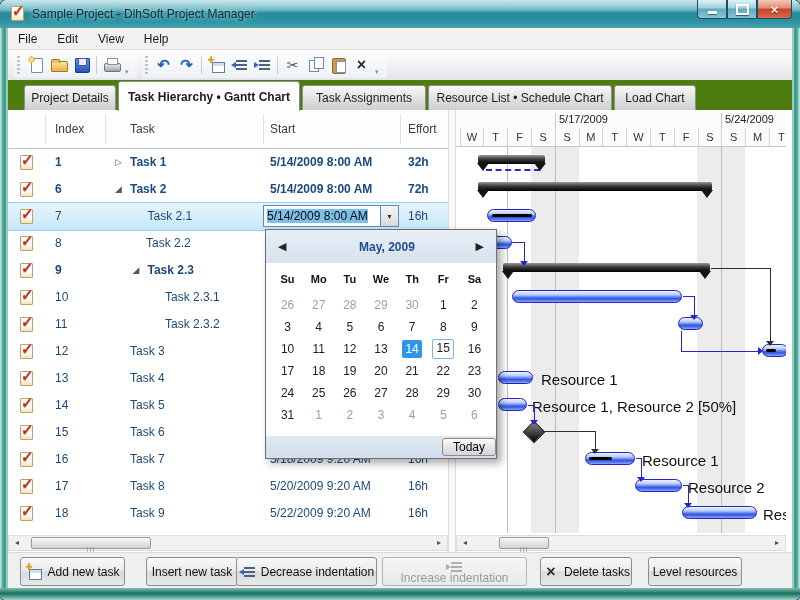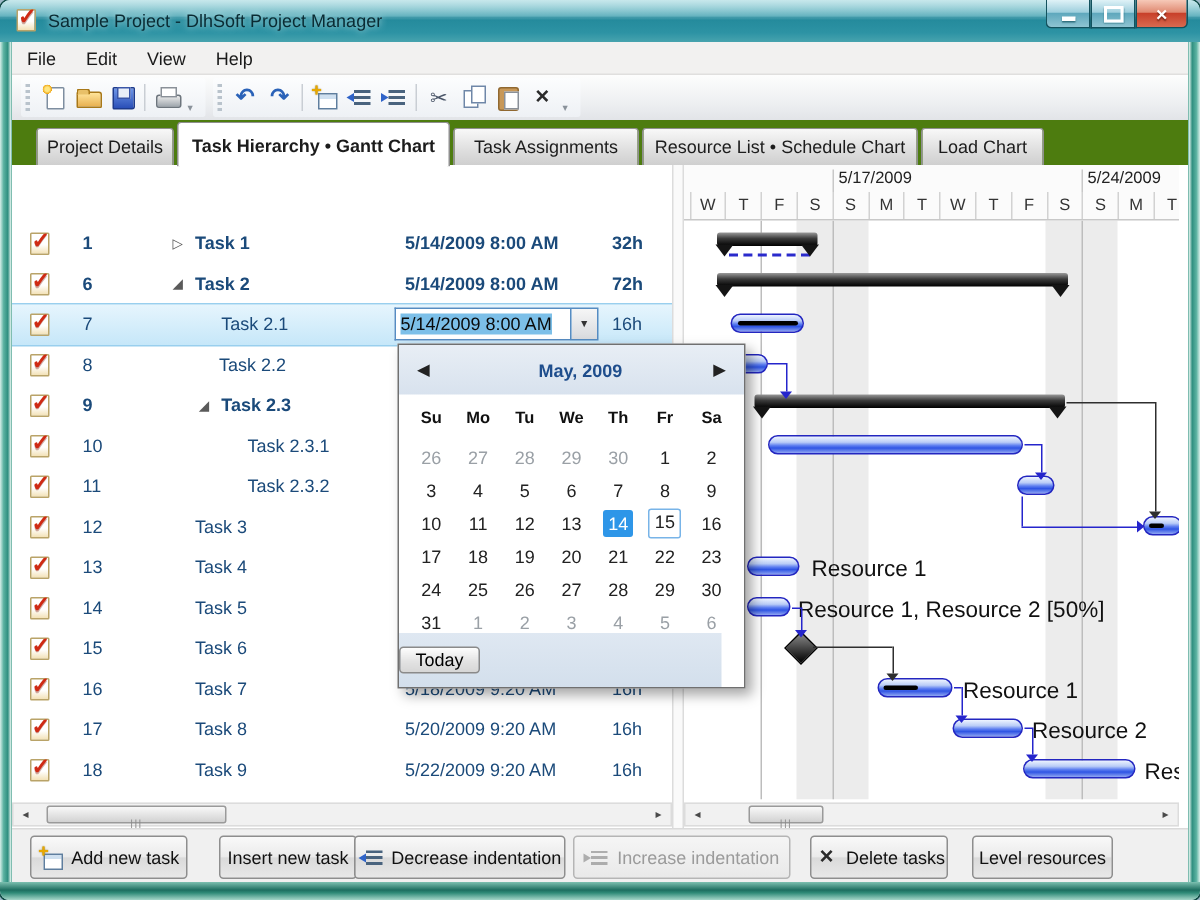--- a/index.html
+++ b/index.html
@@ -111,22 +111,22 @@
   .cal-title{width:100%;text-align:center;font-size:12px;font-weight:bold;color:#1e4d8c;padding-left:12px;}
   .cal-days{position:absolute;left:6px;right:6px;top:38px;height:22px;display:flex;}
   .cal-dh{flex:1;text-align:center;font-size:11px;font-weight:bold;color:#111;line-height:22px;}
   .cal-grid{position:absolute;left:6px;right:6px;top:64px;}
   .cal-week{display:flex;height:22px;}
   .cal-cell{flex:1;display:flex;align-items:center;justify-content:center;font-size:12px;color:#222;}
   .cal-cell span{display:inline-block;min-width:20px;height:18px;line-height:18px;text-align:center;border-radius:2px;}
   .cal-cell.muted{color:#9aa0a6;}
   .cal-cell.selected span{background:#2e96e8;color:#fff;}
   .cal-cell.focused span{border:1px solid #78b4e8;line-height:16px;}
-  .cal-foot{position:absolute;left:0;right:15px;bottom:0;height:36px;background:linear-gradient(180deg,#dfe8f2,#d3dfec);
-    display:flex;align-items:center;justify-content:flex-start;}
+  .cal-foot{position:absolute;left:0;right:0;bottom:0;height:22px;background:linear-gradient(180deg,#dfe8f2,#d3dfec);
+    display:flex;align-items:center;justify-content:flex-end;}
   .cal-today{font-family:"Liberation Sans",sans-serif;font-size:12px;padding:1px 10px;border:1px solid #8a8a8a;border-radius:3px;
     background:linear-gradient(180deg,#fdfdfd,#e3e3e3 55%,#d6d6d6);}
   
   #gantt{position:absolute;left:456px;top:110px;width:330px;height:423px;overflow:hidden;background:#fff;}
   .g-weekrow{position:absolute;left:0;top:0;width:330px;height:18px;background:#fbfbfb;border-bottom:1px solid #c8c8c8;}
   .g-dayrow{position:absolute;left:0;top:18px;width:330px;height:18px;background:#fbfbfb;border-bottom:1px solid #c8c8c8;}
   .g-wlabel{position:absolute;top:3px;font-size:11px;color:#222;border-left:1px solid #c8c8c8;padding-left:3px;height:15px;}
   .g-dcell{position:absolute;top:0;height:18px;border-left:1px solid #d2d2d2;font-size:11px;color:#333;text-align:center;line-height:18px;box-sizing:border-box;}
   .g-band{position:absolute;top:37px;bottom:0;background:#ececec;}
   .g-line{position:absolute;top:37px;bottom:0;width:1px;background:#bdbdbd;}
@@ -146,21 +146,21 @@
   .hscroll{position:absolute;top:535px;height:16px;background:#f1f1f1;border:1px solid #dcdcdc;box-sizing:border-box;}
   .sb-arrow{position:absolute;top:0;width:16px;height:14px;text-align:center;font-size:8px;color:#4a4a4a;line-height:14px;}
   .sb-thumb{position:absolute;top:1px;height:12px;background:linear-gradient(180deg,#f8f8f8,#d2d2d2);
     border:1px solid #9a9a9a;border-radius:2px;box-sizing:border-box;text-align:center;}
   .sb-grip{font-size:7px;color:#8a8a8a;letter-spacing:1px;line-height:10px;}
   
   .buttonbar{position:absolute;left:8px;top:552px;width:784px;height:36px;background:#f0f0f0;border-top:1px solid #dadada;}
   .fbtn{position:absolute;top:4px;height:29px;border:1px solid #8e8e8e;border-radius:3px;box-sizing:border-box;
     background:linear-gradient(180deg,#f9f9f9,#ebebeb 48%,#dadada 52%,#e8e8e8);
     display:flex;align-items:center;justify-content:center;font-size:12px;color:#111;gap:4px;}
-  .fbtn.disabled{color:#9b9b9b;border-color:#b5b5b5;background:linear-gradient(180deg,#f5f5f5,#e9e9e9);}
+  .fbtn.disabled{color:#9b9b9b;border-color:#b5b5b5;background:linear-gradient(180deg,#f5f5f5,#e9e9e9);flex-direction:column;}
 </style>
 </head>
 <body>
 
 <div id="stage">
 <div id="win">
 
   <div class="titlebar">
     <span class="title-icon check-icon"></span>
     <span class="title-text">Sample Project - DlhSoft Project Manager</span>
@@ -237,20 +237,30 @@
       </div>
   <div class="tabstrip" id="tabstrip">
         <div class="tab" style="left: 16px; width: 92px;">Project Details</div>
         <div class="tab active" style="left: 110px; width: 182px;">Task Hierarchy • Gantt Chart</div>
         <div class="tab" style="left: 420px; width: 184px;">Resource List • Schedule Chart</div>
         <div class="tab" style="left: 294px; width: 124px;">Task Assignments</div>
         <div class="tab" style="left: 606px; width: 82px;">Load Chart</div>
       </div>
 
   <div class="content-bg"></div>
+  <div class="grid-header" id="grid-header">
+        <span class="gh-label" style="left: 47px;">Index</span>
+        <span class="gh-label" style="left: 122px;">Task</span>
+        <span class="gh-label" style="left: 262px;">Start</span>
+        <span class="gh-label" style="left: 400px;">Effort</span>
+        <div class="gh-sep" style="left: 37px;"></div>
+        <div class="gh-sep" style="left: 97px;"></div>
+        <div class="gh-sep" style="left: 255px;"></div>
+        <div class="gh-sep" style="left: 392px;"></div>
+      </div>
   <div id="grid-rows">
         <div class="grow" style="top: 0px;">
           <span class="check-icon"></span>
           <span class="gcell bold" style="left: 47px;">1</span>
           <span class="exp" style="left: 107px;">▷</span>
           <span class="gcell bold" style="left: 122px;">Task 1</span>
           <span class="gcell bold" style="left: 262px;">5/14/2009 8:00 AM</span>
           <span class="gcell bold" style="left: 400px;">32h</span>
         </div>
         <div class="grow" style="top: 27px;">

